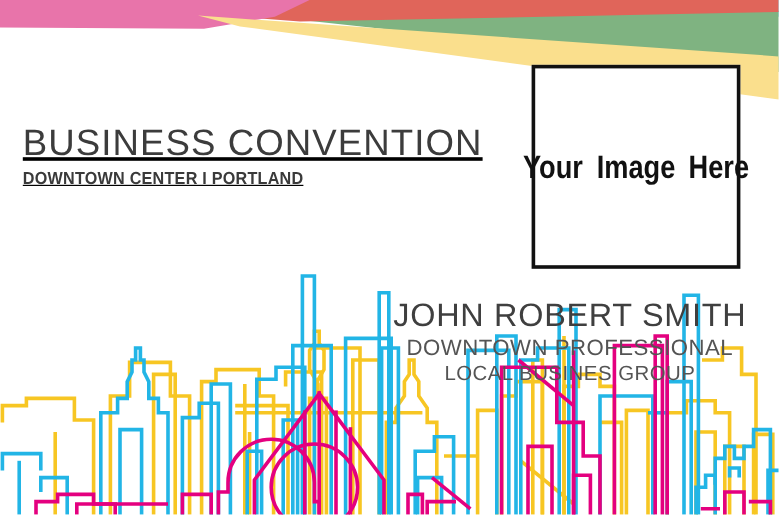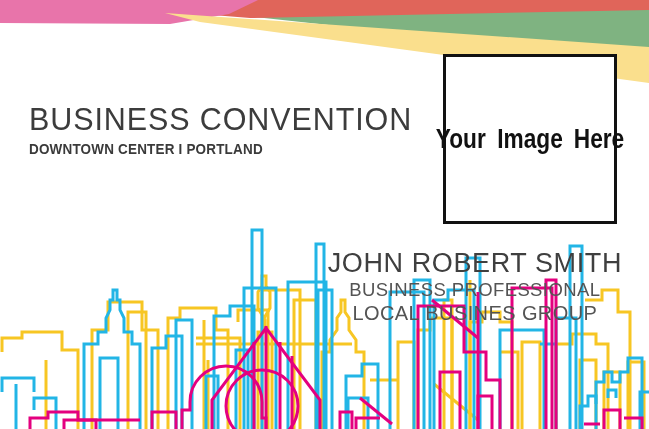--- a/index.html
+++ b/index.html
@@ -21,23 +21,24 @@
     top: 0;
     width: 649px;
     height: 429px;
     pointer-events: none;
   }
   #ribbons { z-index: 1; }
   #skyline { z-index: 2; }
 
   #text-block {
     position: absolute;
-    left: 29px;
+    left: 19px;
     top: 104px;
     z-index: 5;
+    text-decoration: underline;
   }
   #event-title {
     font-size: 30.5px;
     letter-spacing: 0.9px;
     color: #3c3c3c;
     font-weight: 400;
     line-height: 1.0;
     white-space: nowrap;
     margin: 0 0 6px 0;
   }
@@ -105,21 +106,21 @@
   #attendee-title {
     font-size: 18.5px;
     letter-spacing: 0.4px;
     color: #545454;
     font-weight: 400;
     line-height: 1.12;
     white-space: nowrap;
     margin: 0 0 1px 0;
   }
   #attendee-org {
-    font-size: 20px;
+    font-size: 17px;
     letter-spacing: 0.4px;
     color: #545454;
     font-weight: 400;
     line-height: 1.12;
     white-space: nowrap;
     margin: 0;
   }
 </style>
 </head>
 <body>
@@ -248,17 +249,17 @@
   </div>
 
   <div id="image-placeholder">
     <div class="ph-line">Your</div>
     <div class="ph-line">Image</div>
     <div class="ph-line">Here</div>
   </div>
 
   <div id="attendee-block">
     <div id="attendee-name">JOHN ROBERT SMITH</div>
-    <div id="attendee-title">BUSINESS PROFESSIONAL</div>
+    <div id="attendee-title">DOWNTOWN PROFESSIONAL</div>
     <div id="attendee-org">LOCAL BUSINES GROUP</div>
   </div>
 
 </div>
 
 </body></html>

